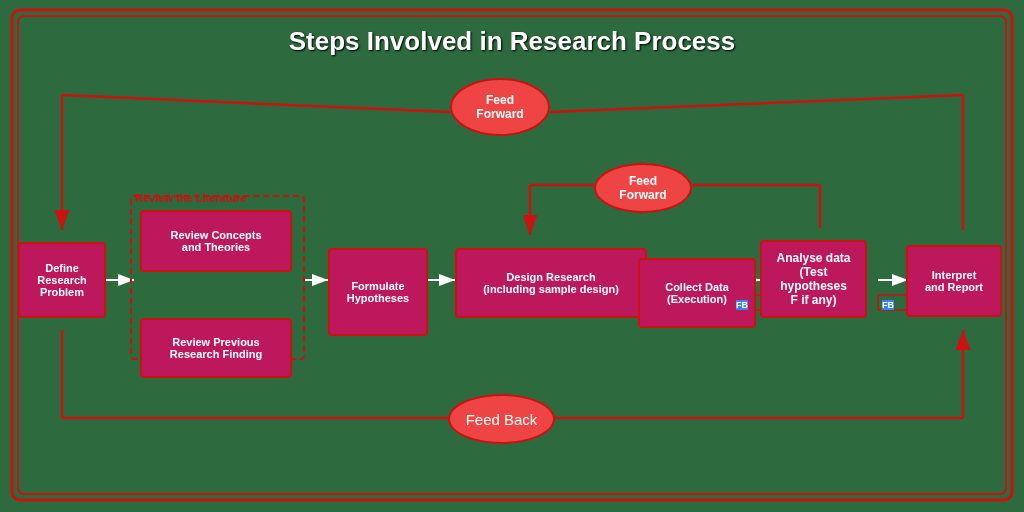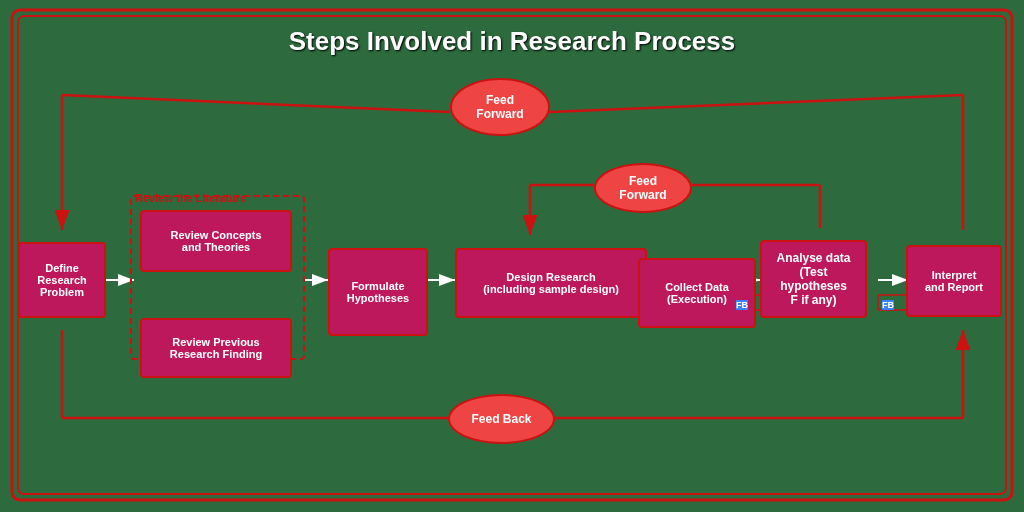--- a/index.html
+++ b/index.html
@@ -203,20 +203,20 @@
   <div class="oval" style="left:450px; top:78px; width:100px; height:58px; font-size:12px; font-weight:bold;">
     <span style="white-space:pre-line;">Feed
 Forward</span>
   </div>
 
   <div class="oval" style="left:594px; top:163px; width:98px; height:50px; font-size:12px; font-weight:bold;">
     <span style="white-space:pre-line;">Feed
 Forward</span>
   </div>
 
-  <div class="oval" style="left:448px; top:394px; width:107px; height:50px; font-size:12px; font-weight:bold;justify-content:center;">
+  <div class="oval" style="left:448px; top:394px; width:107px; height:50px; font-size:15px; font-weight:normal;justify-content:center;">
     <span style="white-space:pre-line;">Feed Back</span>
   </div>
 
   <div class="fb-label" style="left:736px; top:300px; font-size:9px;">FB</div>
   <div class="fb-label" style="left:882px; top:300px; font-size:9px;">FB</div>
 
 </div>
 
 </body></html>

